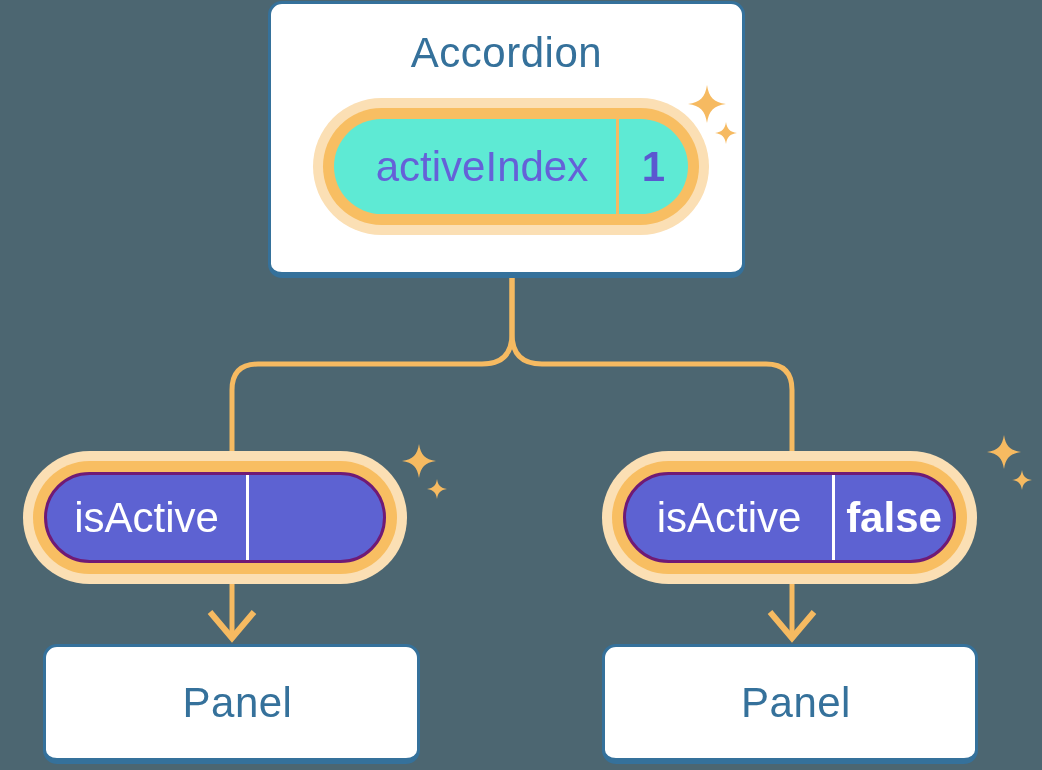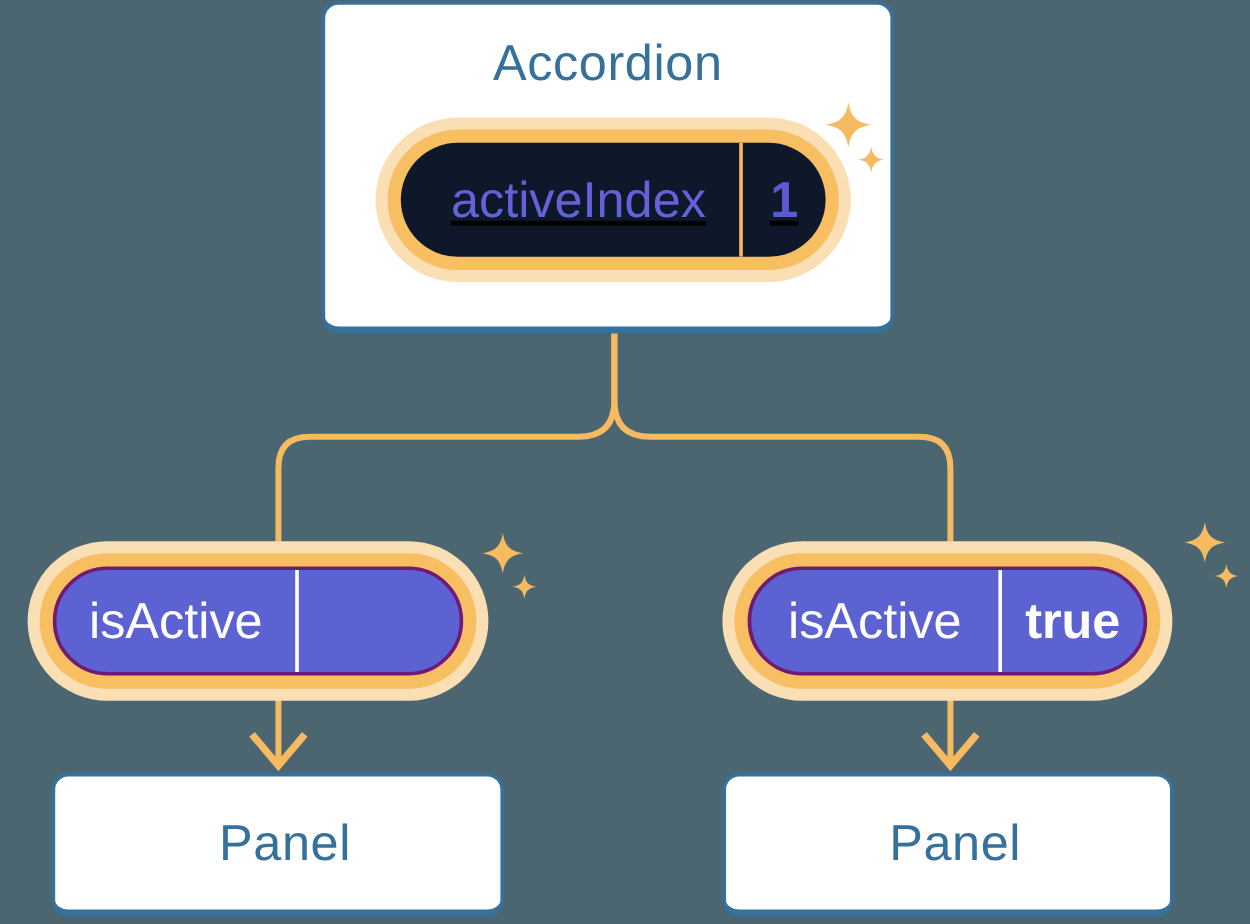--- a/index.html
+++ b/index.html
@@ -49,21 +49,21 @@
     box-sizing:border-box;width:100%;height:100%;
     background:#F8BE62;            
     border-radius:999px;
     padding:11px;
   }
   .pill-inner{
     box-sizing:border-box;width:100%;height:100%;
     border-radius:999px;
     display:flex;align-items:stretch;overflow:hidden;
   }
-  .pill-inner.light{background:#0f172a;text-decoration:underline;}
+  .pill-inner.light{background:#5eead4;}
   .pill-inner.purple{background:#5D62D2;border:3px solid #701a75;}
   .pill-seg{display:flex;align-items:center;justify-content:center;}
   .pill-divider{width:3px;}
   .divider-orange{background:#F6BA61;}
   .divider-white{background:#FFFFFF;}
 
   .state-pill{left:313px;top:98px;width:396px;height:137px;}
   .state-pill .seg-label{width:268px;color:#6561D8;font-size:42px;padding-left:14px;}
   .state-pill .seg-value{flex:1;color:#5B58D0;font-size:42px;font-weight:700;}
 
@@ -110,21 +110,21 @@
         <div class="pill-divider divider-white"></div>
       </div>
     </div>
   </div>
 
   <div class="pill prop-pill prop-pill-right">
     <div class="pill-ring">
       <div class="pill-inner purple">
         <div class="pill-seg seg-label">isActive</div>
         <div class="pill-divider divider-white"></div>
-        <div class="pill-seg seg-value">true</div>
+        <div class="pill-seg seg-value">false</div>
       </div>
     </div>
   </div>
 
   <div class="comp-box panel-box panel-left">
     <div class="comp-title">Panel</div>
   </div>
   <div class="comp-box panel-box panel-right">
     <div class="comp-title">Panel</div>
   </div>

